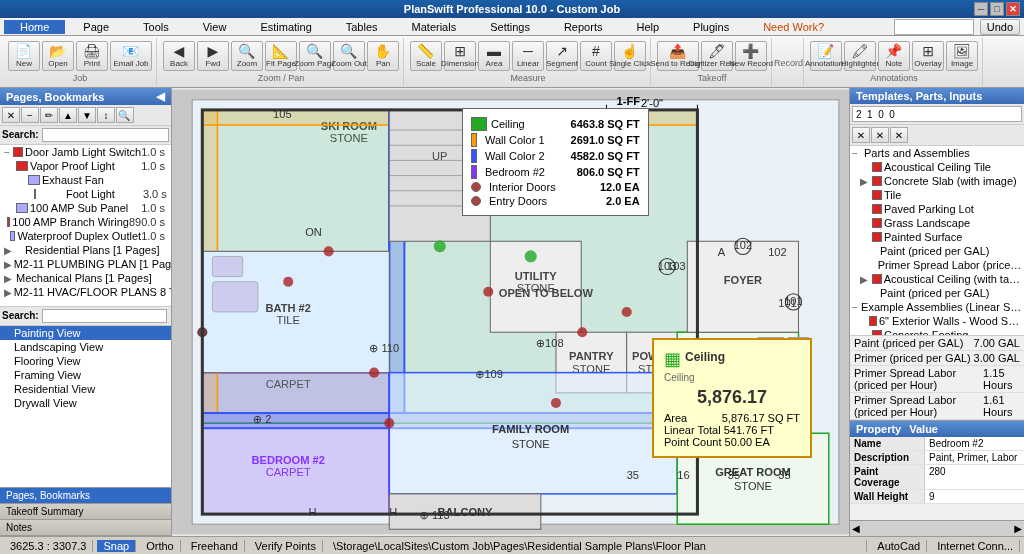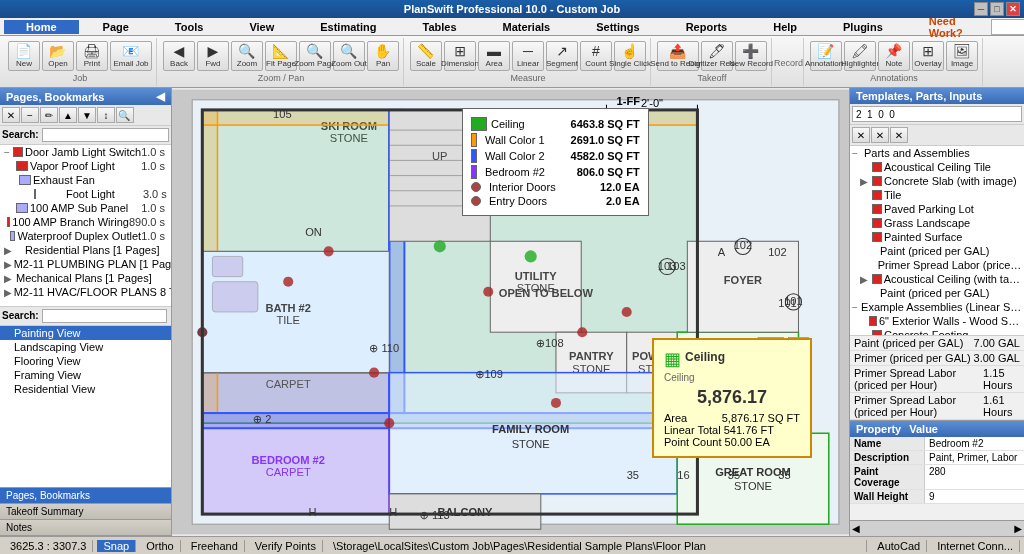--- a/index.html
+++ b/index.html
@@ -37,25 +37,24 @@
     #menubar {
       height: 18px;
       background: #f0f0f0;
       border-bottom: 1px solid #999;
       display: flex;
       align-items: center;
       padding: 0 4px;
       gap: 2px;
     }
     .menu-item {
-      padding: 1px 22px;
+      padding: 1px 16px;
       font-size: 11px;
       cursor: pointer;
       color: #000;
-      font-weight: bold;
     }
     .menu-item.active { background: #316AC5; color: white; }
 
     
     #toolbar {
       height: 52px;
       background: linear-gradient(to bottom, #f8f8f8, #e0e0e0);
       border-bottom: 1px solid #999;
       display: flex;
       align-items: center;
@@ -620,21 +619,21 @@
           <span class="color-swatch" style="background:#dd2222;"></span>
           <span style="margin-left:2px;">Door Jamb Light Switch</span>
           <span class="item-value" style="margin-left:auto;padding-right:2px;">1.0 s</span>
         </div>
         <div class="tree-item" style="padding-left: 4px;">
           <span class="expander"> </span>
           <span class="color-swatch" style="background:#dd2222;"></span>
           <span style="margin-left:2px;">Vapor Proof Light</span>
           <span class="item-value" style="margin-left:auto;padding-right:2px;">1.0 s</span>
         </div>
-        <div class="tree-item" style="padding-left: 7px;">
+        <div class="tree-item" style="padding-left: 16px;">
           <span class="expander"> </span>
           <span class="color-swatch" style="background:#aaaaff;"></span>
           <span style="margin-left:2px;">Exhaust Fan</span>
         </div>
         <div class="tree-item" style="padding-left: 4px; gap: 28px;">
           <span class="expander"> </span>
           <span class="color-swatch" style="background:#22aa22;"></span>
           <span style="margin-left:2px;">Foot Light</span>
           <span class="item-value" style="margin-left:auto;padding-right:2px;">3.0 s</span>
         </div>
@@ -691,20 +690,24 @@
           <span class="expander"> </span>
           <span>Flooring View</span>
         </div>
         <div class="tree-item">
           <span class="expander"> </span>
           <span>Framing View</span>
         </div>
         <div class="tree-item">
           <span class="expander"> </span>
           <span>Residential View</span>
+        </div>
+        <div class="tree-item">
+          <span class="expander"> </span>
+          <span>Drywall View</span>
         </div>
       </div>
 
     <div class="bottom-tabs">
       <div class="bottom-tab active">Pages, Bookmarks</div>
       <div class="bottom-tab">Takeoff Summary</div>
       <div class="bottom-tab">Notes</div>
     </div>
   </div>
 

